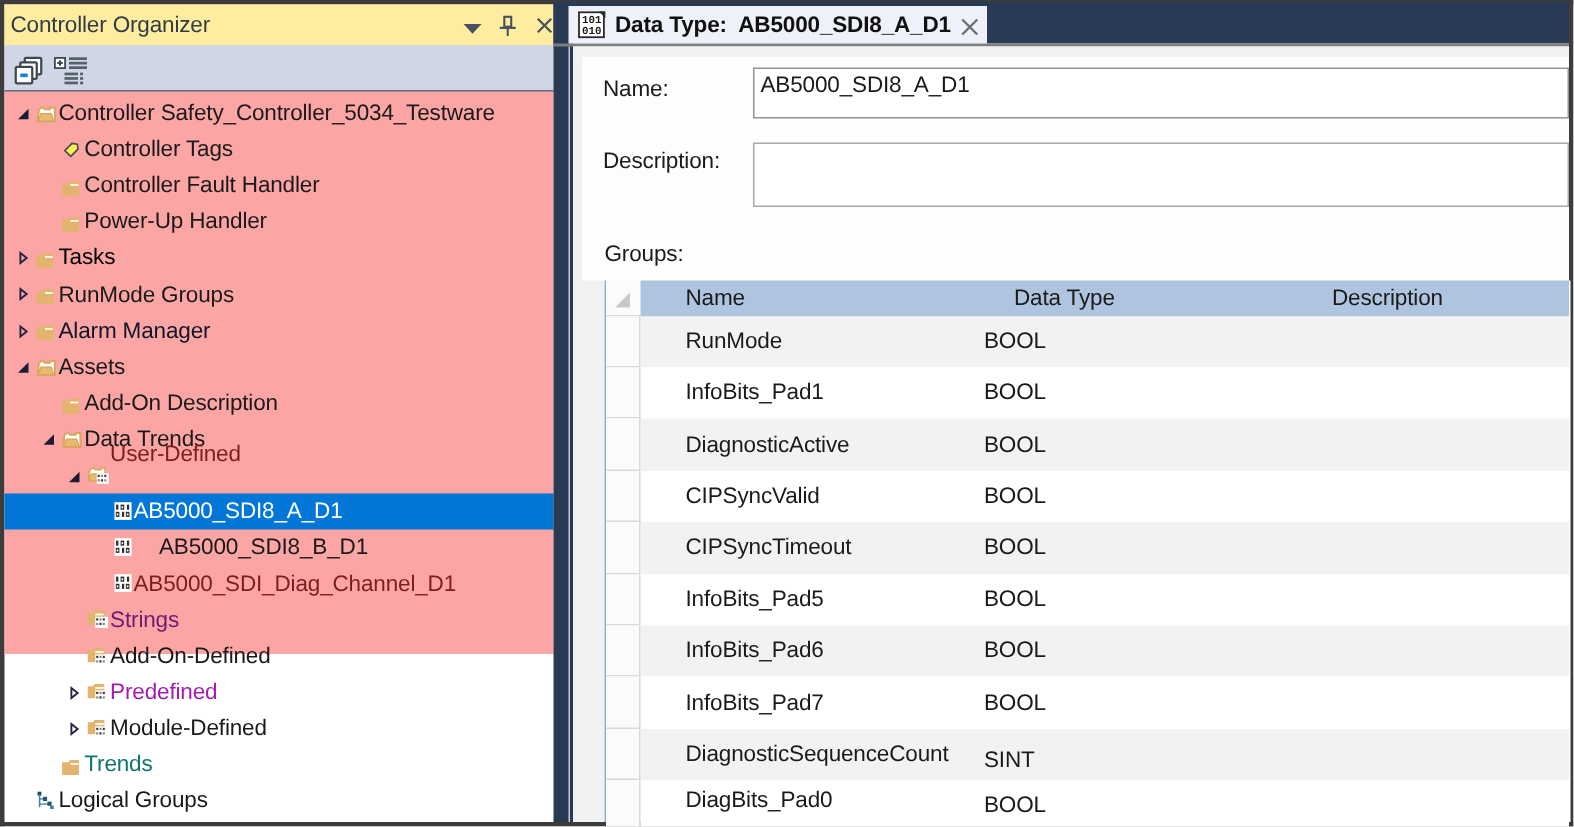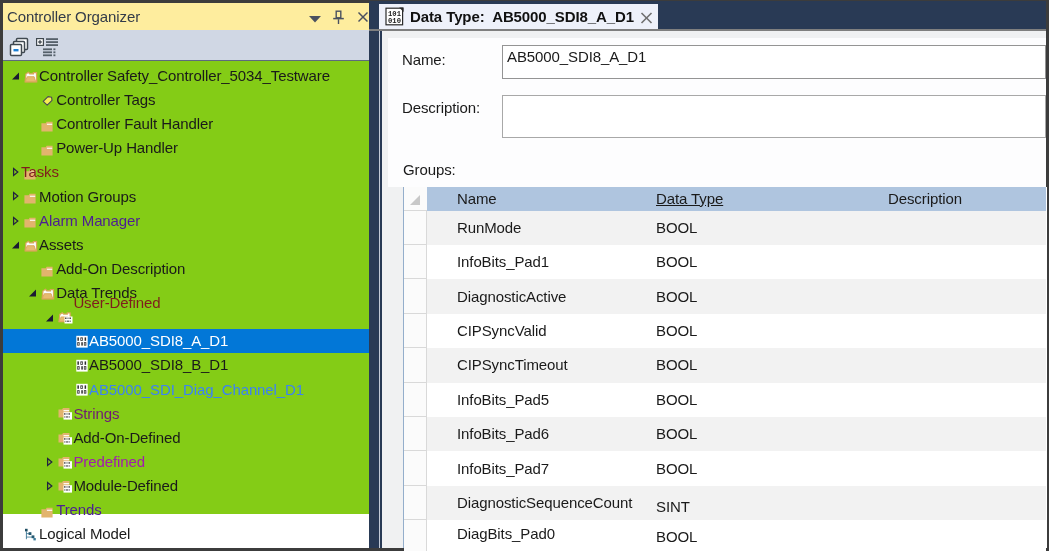--- a/index.html
+++ b/index.html
@@ -5,21 +5,21 @@
 body{width:1049px;height:551px;position:relative;overflow:hidden;
  font-family:"Liberation Sans",sans-serif;background:#ffffff;}
 .abs{position:absolute;}
 .txt{position:absolute;white-space:pre;color:#1a1a1a;font-size:15px;letter-spacing:-0.1px;}
 </style></head><body>
 
 <div class="abs" style="left:0;top:0;width:1049px;height:3px;background:#3c3c3c;"></div>
 <div class="abs" style="left:0;top:0;width:3px;height:551px;background:#3c3c3c;"></div>
 <div class="abs" style="left:1046px;top:0;width:3px;height:551px;background:#3c3c3c;"></div>
 <div class="abs" style="left:0;top:548px;width:1049px;height:3px;background:#3c3c3c;"></div>
-<div class="abs" style="left:3px;top:3px;width:366px;height:511px;background:#84cc16;">
+<div class="abs" style="left:3px;top:3px;width:366px;height:433px;background:#fca5a5;">
 <div class="abs" style="left:0;top:0;width:366px;height:27px;background:#FEED9E;"></div>
 <div class="txt" style="left:4px;top:4.5px;color:#333B49;">Controller Organizer</div>
 <svg class="abs" style="left:305px;top:11.5px;" width="14" height="8" viewBox="0 0 14 8">
       <path d="M1,1 L13,1 L7,7.5 Z" fill="#4A5160"></path>
     </svg>
 <svg class="abs" style="left:329px;top:7px;" width="13" height="15" viewBox="0 0 13 15">
       <g stroke="#4A5160" fill="none">
         <rect x="4.2" y="1.2" width="4.6" height="6.6" stroke-width="1.4"></rect>
         <line x1="1.2" y1="8.6" x2="11.8" y2="8.6" stroke-width="1.5"></line>
         <line x1="6.5" y1="9.2" x2="6.5" y2="14" stroke-width="1.4"></line>
@@ -81,37 +81,37 @@
 <rect x="5.9" y="2.7" width="5.3" height="1.2" fill="#FFFFFF" opacity="0.92"></rect>
 </svg></span>
 <div class="txt" style="left:56.2px;top:139.36px;color:#1a1a1a;">Power-Up Handler</div>
 <svg class="abs" style="left:11.5px;top:167.28px;" width="7" height="10" viewBox="0 0 7 10">
     <path d="M1.6,1.6 L5.8,5 L1.6,8.4 Z" fill="none" stroke="#232340" stroke-width="1.25"></path>
   </svg>
 <span class="abs" style="left:24.0px;top:166.24px;"><svg width="12" height="11" viewBox="0 0 12 11">
 <path d="M0.4,2.2 L4.8,2.2 L5.6,0.7 L11.6,0.7 L11.6,10.6 L0.4,10.6 Z" fill="#E2B46D"></path>
 <rect x="5.9" y="2.7" width="5.3" height="1.2" fill="#FFFFFF" opacity="0.92"></rect>
 </svg></span>
-<div class="txt" style="left:21px;top:163.48px;color:#7f1d1d;">Tasks</div>
+<div class="txt" style="left:39.0px;top:163.48px;color:#000000;">Tasks</div>
 <svg class="abs" style="left:11.5px;top:191.40px;" width="7" height="10" viewBox="0 0 7 10">
     <path d="M1.6,1.6 L5.8,5 L1.6,8.4 Z" fill="none" stroke="#232340" stroke-width="1.25"></path>
   </svg>
 <span class="abs" style="left:24.0px;top:190.36px;"><svg width="12" height="11" viewBox="0 0 12 11">
 <path d="M0.4,2.2 L4.8,2.2 L5.6,0.7 L11.6,0.7 L11.6,10.6 L0.4,10.6 Z" fill="#E2B46D"></path>
 <rect x="5.9" y="2.7" width="5.3" height="1.2" fill="#FFFFFF" opacity="0.92"></rect>
 </svg></span>
-<div class="txt" style="left:39.0px;top:187.60px;color:#1a1a1a;">Motion Groups</div>
+<div class="txt" style="left:39.0px;top:187.60px;color:#1a1a1a;">RunMode Groups</div>
 <svg class="abs" style="left:11.5px;top:215.52px;" width="7" height="10" viewBox="0 0 7 10">
     <path d="M1.6,1.6 L5.8,5 L1.6,8.4 Z" fill="none" stroke="#232340" stroke-width="1.25"></path>
   </svg>
 <span class="abs" style="left:24.0px;top:214.48px;"><svg width="12" height="11" viewBox="0 0 12 11">
 <path d="M0.4,2.2 L4.8,2.2 L5.6,0.7 L11.6,0.7 L11.6,10.6 L0.4,10.6 Z" fill="#E2B46D"></path>
 <rect x="5.9" y="2.7" width="5.3" height="1.2" fill="#FFFFFF" opacity="0.92"></rect>
 </svg></span>
-<div class="txt" style="left:39.0px;top:211.72px;color:#4c1d95;">Alarm Manager</div>
+<div class="txt" style="left:39.0px;top:211.72px;color:#0f172a;">Alarm Manager</div>
 <svg class="abs" style="left:11.5px;top:241.14px;" width="8" height="8" viewBox="0 0 8 8">
     <path d="M7,0.5 L7,7.5 L0,7.5 Z" fill="#1B1B33"></path>
   </svg>
 <span class="abs" style="left:24.0px;top:238.10px;"><svg width="14" height="12" viewBox="0 0 14 12">
 <path d="M1.2,10.8 L1.9,3.0 L4.4,1.3 L5.8,2.8 L9.4,2.8 L9.4,1.6 L12.5,1.6 L12.7,10.8 Z" fill="#FBFCFE" stroke="#D8A658" stroke-width="1.3"></path>
 <path d="M1.2,10.8 L3.3,5.7 L10.1,5.7 L11.8,10.8 Z" fill="#E7BA70" stroke="#D8A658" stroke-width="0.9"></path>
 </svg></span>
 <div class="txt" style="left:39.0px;top:235.84px;color:#1a1a1a;">Assets</div>
 <span class="abs" style="left:41.2px;top:262.72px;"><svg width="12" height="11" viewBox="0 0 12 11">
 <path d="M0.4,2.2 L4.8,2.2 L5.6,0.7 L11.6,0.7 L11.6,10.6 L0.4,10.6 Z" fill="#E2B46D"></path>
@@ -166,36 +166,36 @@
 <rect x="4.4" y="2.4" width="2.4" height="3.4"></rect>
 <rect x="8.6" y="2.4" width="1.5" height="3.4"></rect>
 <rect x="1.2" y="7.2" width="2.4" height="3.4"></rect>
 <rect x="5.3" y="7.2" width="1.5" height="3.4"></rect>
 <rect x="7.9" y="7.2" width="2.4" height="3.4"></rect>
 </g>
 <rect x="5.0" y="3.5" width="1.1" height="1.3" fill="#ffffff"></rect>
 <rect x="1.8" y="8.3" width="1.1" height="1.3" fill="#ffffff"></rect>
 <rect x="8.5" y="8.3" width="1.1" height="1.3" fill="#ffffff"></rect>
 </svg></span>
-<div class="txt" style="left:89.0px;top:356.44px;color:#1a1a1a;">AB5000_SDI8_B_D1</div>
+<div class="txt" style="left:106px;top:356.44px;color:#1a1a1a;">AB5000_SDI8_B_D1</div>
 <span class="abs" style="left:75.5px;top:382.32px;"><svg width="12" height="13" viewBox="0 0 12 13">
 <rect x="0.3" y="0.8" width="11.4" height="11.8" fill="#ffffff"></rect>
 <g fill="#2e2e2e">
 <rect x="1.4" y="2.4" width="1.5" height="3.4"></rect>
 <rect x="4.4" y="2.4" width="2.4" height="3.4"></rect>
 <rect x="8.6" y="2.4" width="1.5" height="3.4"></rect>
 <rect x="1.2" y="7.2" width="2.4" height="3.4"></rect>
 <rect x="5.3" y="7.2" width="1.5" height="3.4"></rect>
 <rect x="7.9" y="7.2" width="2.4" height="3.4"></rect>
 </g>
 <rect x="5.0" y="3.5" width="1.1" height="1.3" fill="#ffffff"></rect>
 <rect x="1.8" y="8.3" width="1.1" height="1.3" fill="#ffffff"></rect>
 <rect x="8.5" y="8.3" width="1.1" height="1.3" fill="#ffffff"></rect>
 </svg></span>
-<div class="txt" style="left:89.0px;top:380.56px;color:#3b82f6;text-align:right;">AB5000_SDI_Diag_Channel_D1</div>
+<div class="txt" style="left:89.0px;top:380.56px;color:#7f1d1d;text-align:right;">AB5000_SDI_Diag_Channel_D1</div>
 <span class="abs" style="left:58.4px;top:406.44px;"><svg width="15" height="13" viewBox="0 0 15 13">
 <path d="M0.5,2.5 L4.0,2.5 L5.0,1.0 L11.5,1.0 L11.5,10.5 L0.5,10.5 Z" fill="#E2B46D"></path>
 <rect x="5.5" y="3.0" width="5.6" height="1.3" fill="#FFFFFF" opacity="0.9"></rect>
 <g>
         <rect x="5.5" y="5.2" width="8.5" height="7.4" fill="#ffffff"></rect>
 <rect x="6.1" y="6.2" width="1.4" height="1.5" fill="#3a3a3a"></rect>
 <rect x="8.3" y="6.2" width="1.4" height="1.5" fill="#8a8a8a"></rect>
 <rect x="10.5" y="6.2" width="1.4" height="1.5" fill="#3a3a3a"></rect>
 <rect x="6.1" y="9.2" width="1.4" height="1.5" fill="#8a8a8a"></rect>
 <rect x="8.3" y="9.2" width="1.4" height="1.5" fill="#3a3a3a"></rect>
@@ -248,31 +248,31 @@
 <rect x="6.1" y="9.2" width="1.4" height="1.5" fill="#8a8a8a"></rect>
 <rect x="8.3" y="9.2" width="1.4" height="1.5" fill="#3a3a3a"></rect>
 <rect x="10.5" y="9.2" width="1.4" height="1.5" fill="#8a8a8a"></rect>
       </g>
 </svg></span>
 <div class="txt" style="left:73.4px;top:477.04px;color:#1a1a1a;">Module-Defined</div>
 <span class="abs" style="left:41.2px;top:503.92px;"><svg width="12" height="11" viewBox="0 0 12 11">
 <path d="M0.4,2.2 L4.8,2.2 L5.6,0.7 L11.6,0.7 L11.6,10.6 L0.4,10.6 Z" fill="#E2B46D"></path>
 <rect x="5.9" y="2.7" width="5.3" height="1.2" fill="#FFFFFF" opacity="0.92"></rect>
 </svg></span>
-<div class="txt" style="left:56.2px;top:501.16px;color:#4c1d95;">Trends</div>
+<div class="txt" style="left:56.2px;top:501.16px;color:#0f766e;">Trends</div>
 <span class="abs" style="left:24.0px;top:527.04px;"><svg width="13" height="13" viewBox="0 0 13 13">
 <rect x="1" y="0.8" width="2.6" height="2.6" fill="#1F4E63"></rect>
 <rect x="1.9" y="3.4" width="1.0" height="7.8" fill="#2E6E8E" opacity="0.85"></rect>
 <rect x="2.4" y="5.2" width="3.4" height="0.9" fill="#2E6E8E" opacity="0.85"></rect>
 <rect x="2.4" y="8.6" width="6.0" height="0.9" fill="#2E6E8E" opacity="0.85"></rect>
 <rect x="4.6" y="4.2" width="2.8" height="2.8" fill="#235870"></rect>
 <rect x="7.6" y="7.4" width="2.8" height="2.8" fill="#235870"></rect>
 <rect x="9.4" y="10.0" width="2.4" height="2.4" fill="#3E7D9B"></rect>
 </svg></span>
-<div class="txt" style="left:39.0px;top:525.28px;color:#1a1a1a;">Logical Model</div>
+<div class="txt" style="left:39.0px;top:525.28px;color:#1a1a1a;">Logical Groups</div>
 <div class="abs" style="left:369px;top:2px;width:13px;height:546px;background:#293A55;"></div>
 <div class="abs" style="left:378.5px;top:31px;width:1.5px;height:517px;background:#C3CAD6;"></div>
 <div class="abs" style="left:369px;top:1px;width:677px;height:28px;background:#293A55;"></div>
 <div class="abs" style="left:369px;top:29px;width:677px;height:2px;background:#7F7F7F;"></div>
 <div class="abs" style="left:382px;top:31px;width:664px;height:517px;background:#F0F1F2;"></div>
 <div class="abs" style="left:388px;top:38px;width:658px;height:149px;background:#FDFDFE;"></div>
 <div class="abs" style="left:379px;top:4px;width:279px;height:25px;background:#EEF1FA;"></div>
 <svg class="abs" style="left:385px;top:6.5px;" width="20" height="19" viewBox="0 0 20 19">
 <rect x="1" y="1.2" width="16.6" height="16.6" fill="#ffffff" stroke="#2a2a2a" stroke-width="1.2"></rect>
 <path d="M14.2,0.6 L18.6,0.6 L18.6,5 Z" fill="#2a2a2a"></path>
@@ -295,21 +295,21 @@
 <div class="abs" style="left:502px;top:95px;width:544px;height:43px;background:#ffffff;border:1px solid #A8A8A8;box-sizing:border-box;"></div>
 <div class="txt" style="left:403px;top:160.5px;">Groups:</div>
 <div class="abs" style="left:403px;top:187.0px;width:643px;height:361.0px;background:#ffffff;border-left:1px solid #94AECB;"></div>
 <div class="abs" style="left:404px;top:187.0px;width:642px;height:23.5px;background:#FBFBFB;"></div>
 <div class="abs" style="left:427px;top:187.0px;width:619px;height:23.5px;background:#AFC5DF;"></div>
 <div class="abs" style="left:404px;top:209.5px;width:23px;height:1px;background:#D9D9D9;"></div>
 <svg class="abs" style="left:409px;top:193.5px;" width="13" height="12" viewBox="0 0 13 12">
     <path d="M11,1 L11,11 L1,11 Z" fill="#C8C8C8"></path>
   </svg>
 <div class="txt" style="left:457px;top:189.6px;">Name</div>
-<div class="txt" style="left:656px;top:189.6px;text-decoration:underline;">Data Type</div>
+<div class="txt" style="left:676px;top:189.6px;">Data Type</div>
 <div class="txt" style="left:888px;top:189.6px;">Description</div>
 <div class="abs" style="left:427px;top:210.50px;width:619px;height:34.42px;background:#F2F2F2;"></div>
 <div class="abs" style="left:404px;top:210.50px;width:23px;height:34.42px;background:#FBFBFB;border-bottom:1px solid #D9D9D9;border-right:1px solid #D9D9D9;box-sizing:border-box;"></div>
 <div class="txt" style="left:457px;top:218.71px;">RunMode</div>
 <div class="txt" style="left:656px;top:218.71px;">BOOL</div>
 <div class="abs" style="left:427px;top:244.92px;width:619px;height:34.42px;background:#FFFFFF;"></div>
 <div class="abs" style="left:404px;top:244.92px;width:23px;height:34.42px;background:#FBFBFB;border-bottom:1px solid #D9D9D9;border-right:1px solid #D9D9D9;box-sizing:border-box;"></div>
 <div class="txt" style="left:457px;top:253.13px;">InfoBits_Pad1</div>
 <div class="txt" style="left:656px;top:253.13px;">BOOL</div>
 <div class="abs" style="left:427px;top:279.34px;width:619px;height:34.42px;background:#F2F2F2;"></div>

